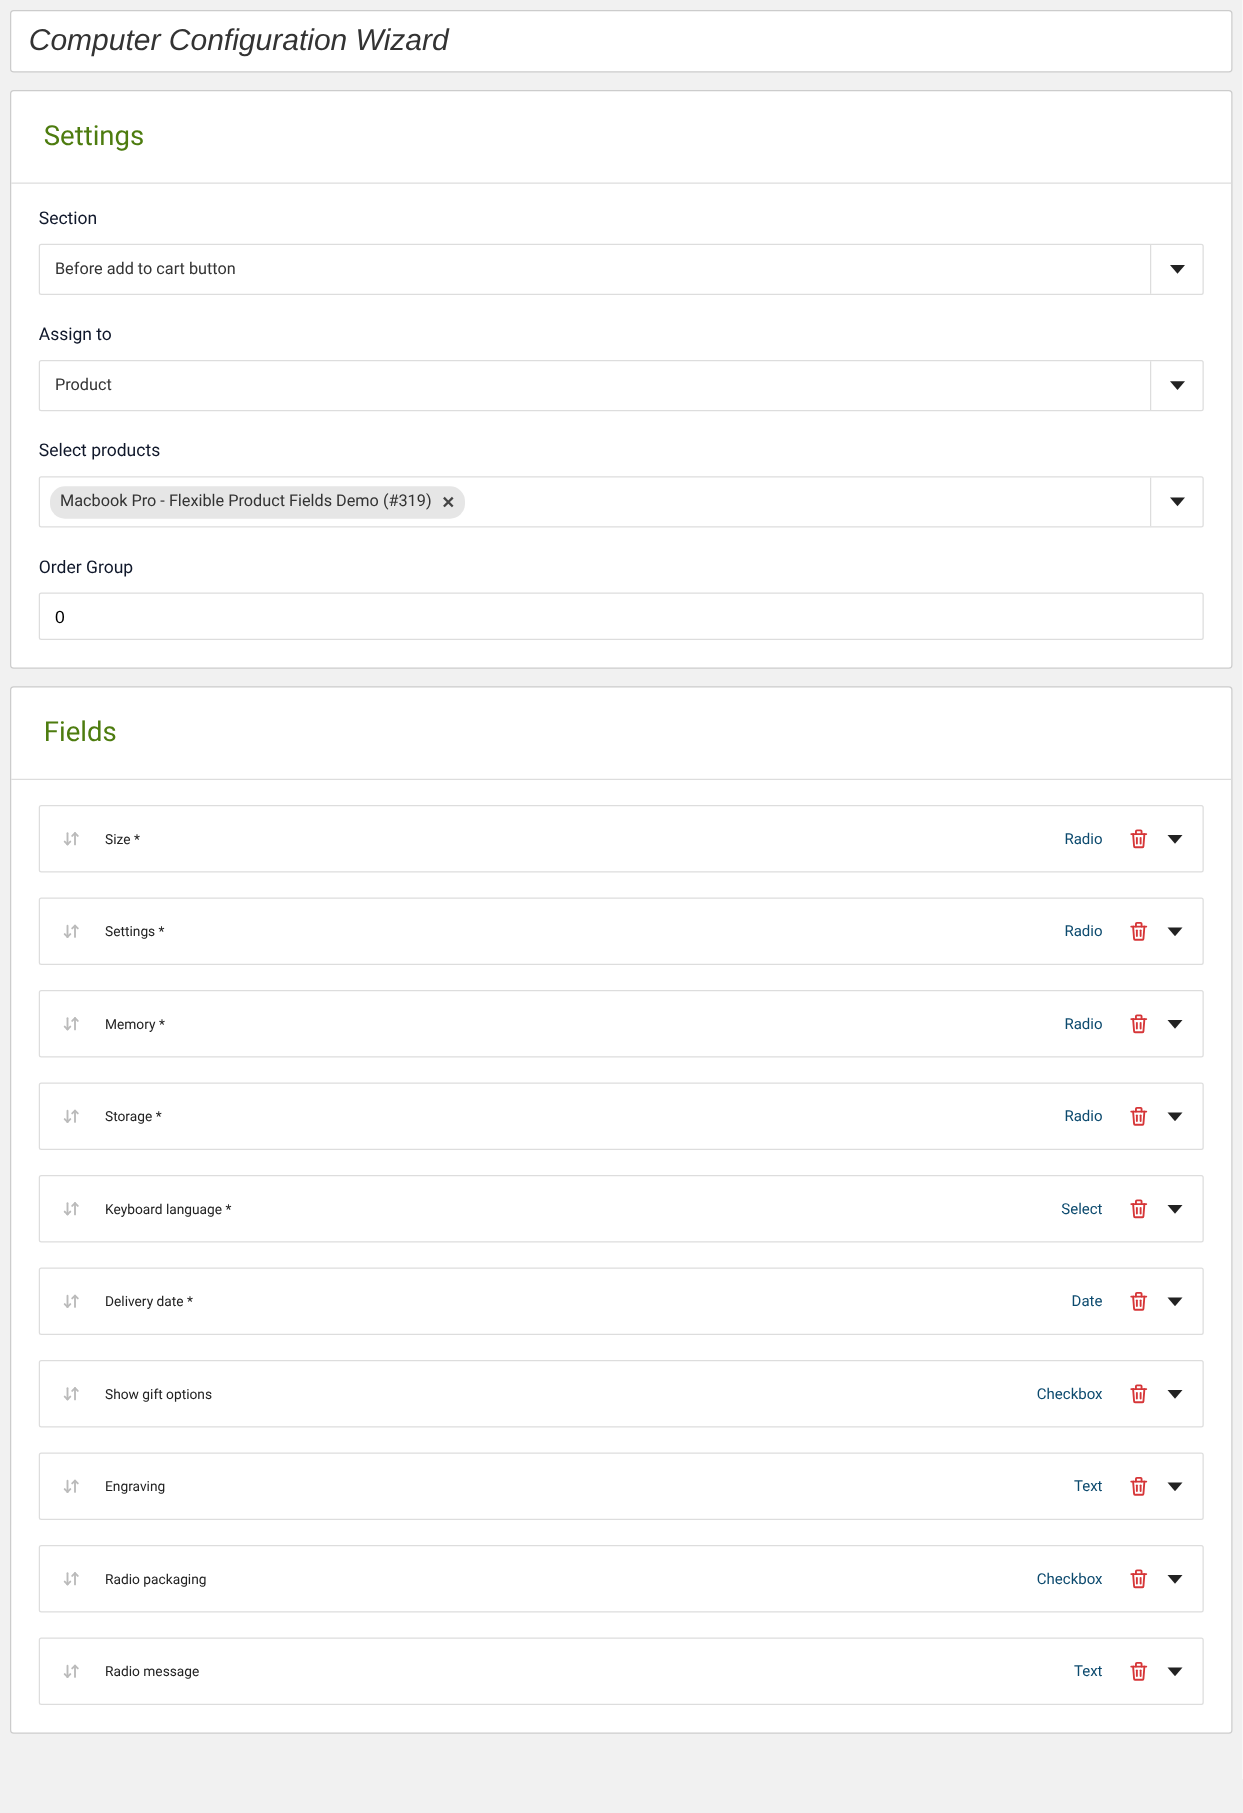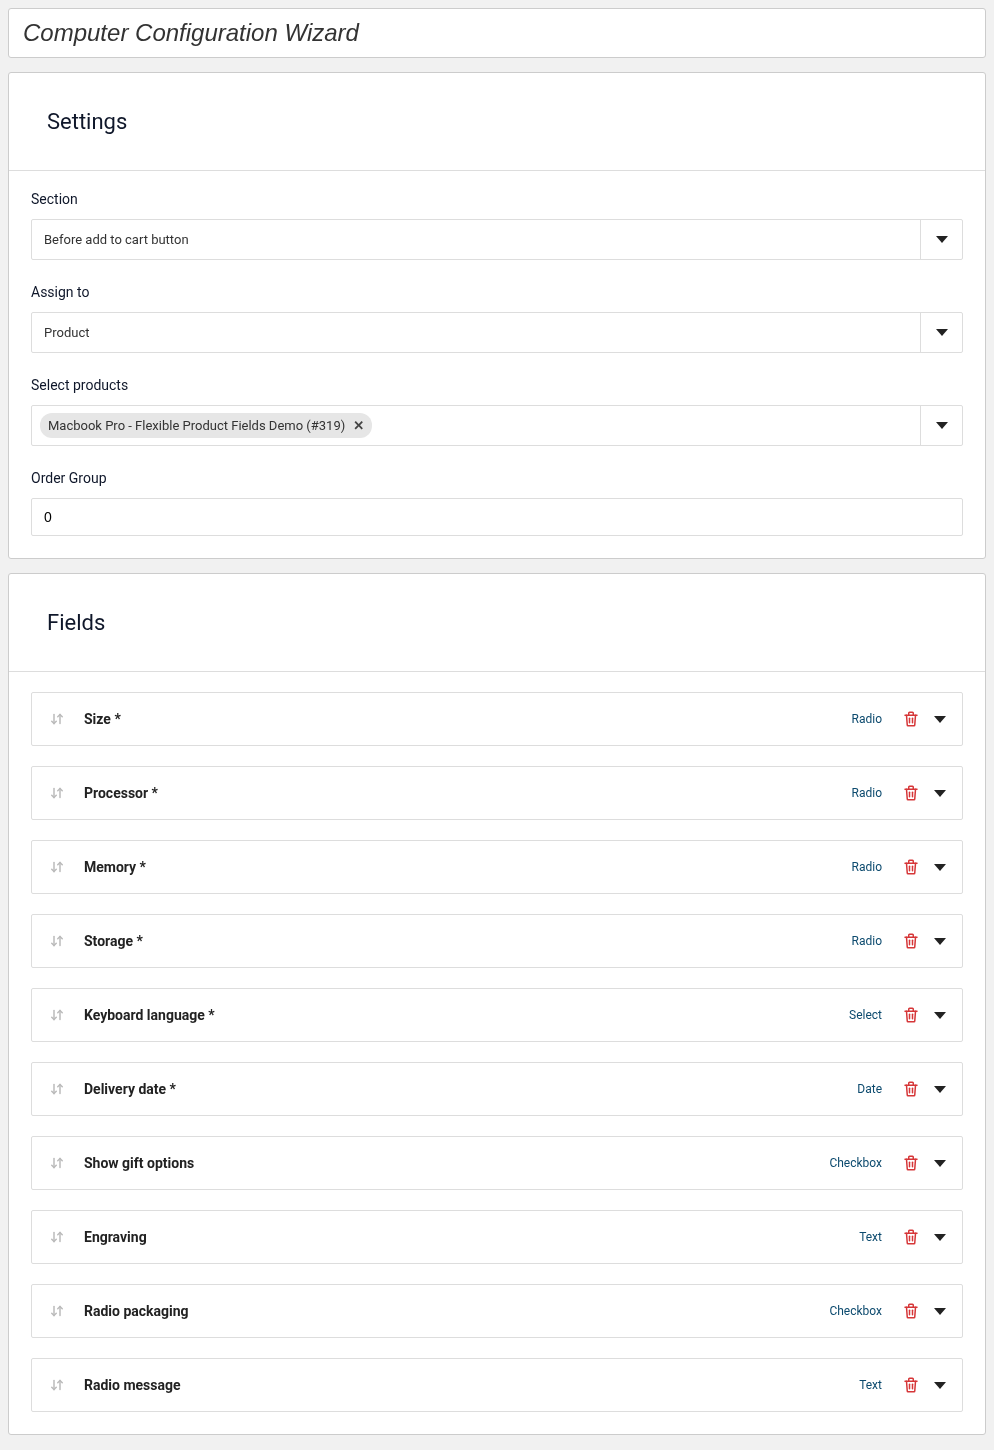--- a/index.html
+++ b/index.html
@@ -29,22 +29,22 @@
     border-radius: 3px;
     margin-top: 14px;
   }
   .panel-header {
     padding: 20px 22px;
     border-bottom: 1px solid #ddd;
   }
   .panel-title {
     font-size: 22px;
     font-weight: 400;
-    color: #0f172a;
-    margin: 16px;
+    color: #4d7c0f;
+    margin: 4px;
   }
   .panel-body {
     padding: 20px 22px 22px;
   }
   .form-group { margin-bottom: 24px; }
   .form-group:last-child { margin-bottom: 0; }
   .form-label {
     display: block;
     font-size: 14px;
     color: #0f172a;
@@ -119,23 +119,23 @@
     min-height: 54px;
   }
   .drag-handle {
     color: #bbb;
     margin-right: 18px;
     cursor: grab;
     display: inline-flex;
   }
   .field-name {
     flex: 1;
-    font-size: 14px;
+    font-size: 11px;
     color: #222;
-    font-weight: 700;
+    font-weight: 400;
   }
   .field-type {
     color: #0c4a6e;
     font-size: 12px;
     margin-right: 20px;
   }
   .trash-btn {
     color: #d63638;
     cursor: pointer;
     margin-right: 14px;
@@ -244,21 +244,21 @@
           <span class="drag-handle">
             <svg width="18" height="18" viewBox="0 0 24 24" fill="none" stroke="currentColor" stroke-width="2" stroke-linecap="round" stroke-linejoin="round">
               <path d="M8 6l0 12"></path>
               <path d="M8 18l-3 -3"></path>
               <path d="M8 18l3 -3"></path>
               <path d="M16 18l0 -12"></path>
               <path d="M16 6l-3 3"></path>
               <path d="M16 6l3 3"></path>
             </svg>
           </span>
-          <span class="field-name">Processor *</span>
+          <span class="field-name">Settings *</span>
           <span class="field-type">Radio</span>
           <span class="trash-btn">
             <svg width="18" height="18" viewBox="0 0 24 24" fill="none" stroke="currentColor" stroke-width="2" stroke-linecap="round" stroke-linejoin="round">
               <path d="M4 7h16"></path>
               <path d="M10 11v6"></path>
               <path d="M14 11v6"></path>
               <path d="M6 7l1 13a1 1 0 0 0 1 1h8a1 1 0 0 0 1 -1l1 -13"></path>
               <path d="M9 7V4a1 1 0 0 1 1 -1h4a1 1 0 0 1 1 1v3"></path>
             </svg>
           </span>

